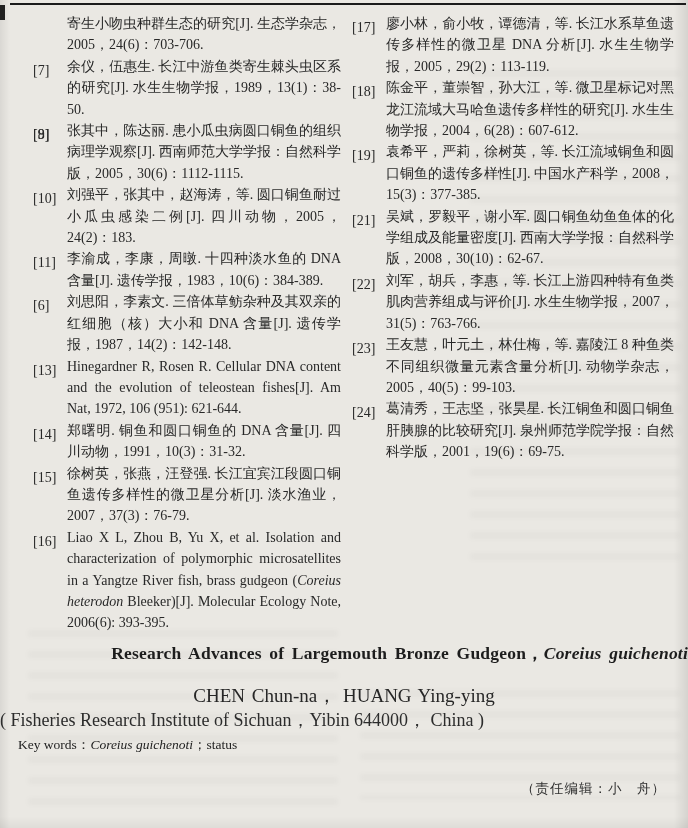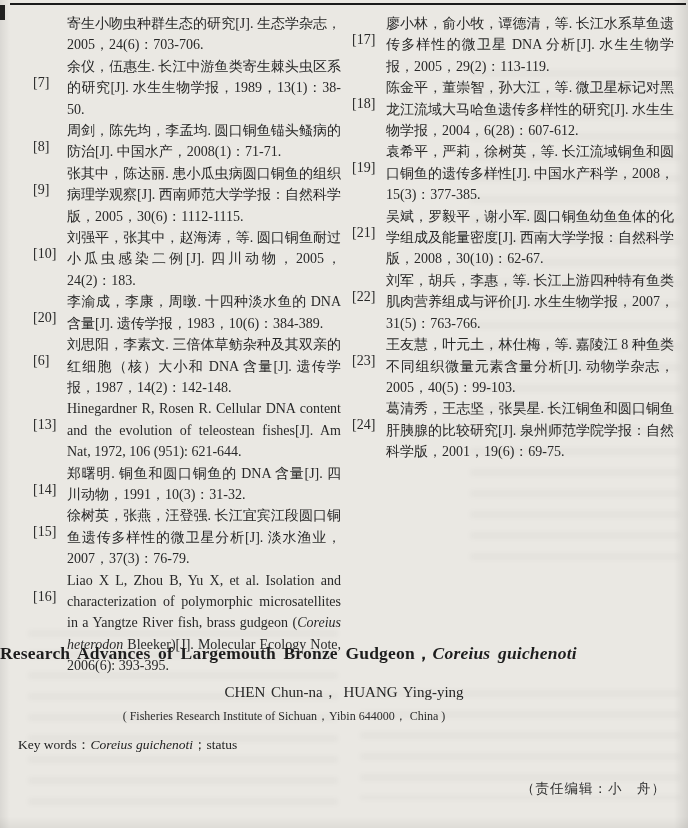--- a/index.html
+++ b/index.html
@@ -38,38 +38,38 @@
   }
   .col{
     position:absolute;top:13px;
     font-size:14px;line-height:21.4px;
     color:#282828;
     text-align:justify;
   }
   .col-left{left:33px;width:308px;}
   .col-right{left:352px;width:322px;}
   .ref{position:relative;padding-left:34px;}
-  .ref-num{position:absolute;left:0;top:16px;}
+  .ref-num{position:absolute;left:0;top:4px;}
   .it{font-style:italic;}
   .bd{font-weight:normal;}
   .article-title{
     position:absolute;left:0;top:641px;width:688px;
-    text-align:left;
+    text-align:right;
     font-size:17.5px;font-weight:bold;color:#1d1d1d;
     word-spacing:3px;letter-spacing:0.2px;
   }
   .article-title .it{font-weight:bold;}
   .article-authors{
     position:absolute;left:0;top:683px;width:688px;
-    text-align:center;font-size:15px;color:#262626;
+    text-align:center;font-size:19px;color:#262626;
     word-spacing:2px;
   }
   .article-affiliation{
     position:absolute;left:0;top:708px;width:568px;
-    text-align:center;font-size:12px;color:#2c2c2c;
+    text-align:left;font-size:18px;color:#2c2c2c;
   }
   .keywords{
     position:absolute;left:18px;top:736px;
     font-size:13.5px;color:#222;
   }
   .editor-note{
     position:absolute;right:22px;top:780px;
     font-size:13.5px;color:#303030;
     letter-spacing:1px;
   }
@@ -81,24 +81,24 @@
   <div class="top-rule"></div>
   <div class="corner-mark"></div>
 
   <div class="ghost" style="left:470px;top:70px;width:210px;height:500px;"></div>
   <div class="ghost" style="left:28px;top:630px;width:310px;height:180px;"></div>
   <div class="ghost" style="left:360px;top:690px;width:320px;height:110px;"></div>
 
   <div class="col col-left">
       <div class="ref"><span><span>寄生小吻虫种群生态的研究[J]. 生态学杂志，2005，24(6)：703-706.</span></span></div>
       <div class="ref"><span class="ref-num">[7]</span><span><span>余仪，伍惠生. 长江中游鱼类寄生棘头虫区系的研究[J]. 水生生物学报，1989，13(1)：38-50.</span></span></div>
-      <div class="ref"><span class="ref-num">[8]</span><span><span>周剑，陈先均，李孟均. 圆口铜鱼锚头鳋病的防治[J]. 中国水产，2008(1)：71-71.</span></span></div>
+      <div class="ref"><span class="ref-num">[8]</span></div>
       <div class="ref"><span class="ref-num">[9]</span><span><span>张其中，陈达丽. 患小瓜虫病圆口铜鱼的组织病理学观察[J]. 西南师范大学学报：自然科学版，2005，30(6)：1112-1115.</span></span></div>
       <div class="ref"><span class="ref-num">[10]</span><span><span>刘强平，张其中，赵海涛，等. 圆口铜鱼耐过小瓜虫感染二例[J]. 四川动物，2005，24(2)：183.</span></span></div>
-      <div class="ref"><span class="ref-num">[20]</span><span><span>李渝成，李康，周暾. 十四种淡水鱼的 DNA 含量[J]. 遗传学报，1983，10(6)：384-389.</span></span></div>
+      <div class="ref"><span class="ref-num">[11]</span><span><span>李渝成，李康，周暾. 十四种淡水鱼的 DNA 含量[J]. 遗传学报，1983，10(6)：384-389.</span></span></div>
       <div class="ref"><span class="ref-num">[6]</span><span><span>刘思阳，李素文. 三倍体草鲂杂种及其双亲的红细胞（核）大小和 DNA 含量[J]. 遗传学报，1987，14(2)：142-148.</span></span></div>
       <div class="ref"><span class="ref-num">[13]</span><span><span>Hinegardner R, Rosen R. Cellular DNA content and the evolution of teleostean fishes[J]. Am Nat, 1972, 106 (951): 621-644.</span></span></div>
       <div class="ref"><span class="ref-num">[14]</span><span><span>郑曙明. 铜鱼和圆口铜鱼的 DNA 含量[J]. 四川动物，1991，10(3)：31-32.</span></span></div>
       <div class="ref"><span class="ref-num">[15]</span><span><span>徐树英，张燕，汪登强. 长江宜宾江段圆口铜鱼遗传多样性的微卫星分析[J]. 淡水渔业，2007，37(3)：76-79.</span></span></div>
       <div class="ref"><span class="ref-num">[16]</span><span><span>Liao X L, Zhou B, Yu X, et al. Isolation and characterization of polymorphic microsatellites in a Yangtze River fish, brass gudgeon (</span><span class="it">Coreius heterodon</span><span> Bleeker)[J]. Molecular Ecology Note, 2006(6): 393-395.</span></span></div>
     </div>
   <div class="col col-right">
       <div class="ref"><span class="ref-num">[17]</span><span><span>廖小林，俞小牧，谭德清，等. 长江水系草鱼遗传多样性的微卫星 DNA 分析[J]. 水生生物学报，2005，29(2)：113-119.</span></span></div>
       <div class="ref"><span class="ref-num">[18]</span><span><span>陈金平，董崇智，孙大江，等. 微卫星标记对黑龙江流域大马哈鱼遗传多样性的研究[J]. 水生生物学报，2004，6(28)：607-612.</span></span></div>
       <div class="ref"><span class="ref-num">[19]</span><span><span>袁希平，严莉，徐树英，等. 长江流域铜鱼和圆口铜鱼的遗传多样性[J]. 中国水产科学，2008，15(3)：377-385.</span></span></div>

